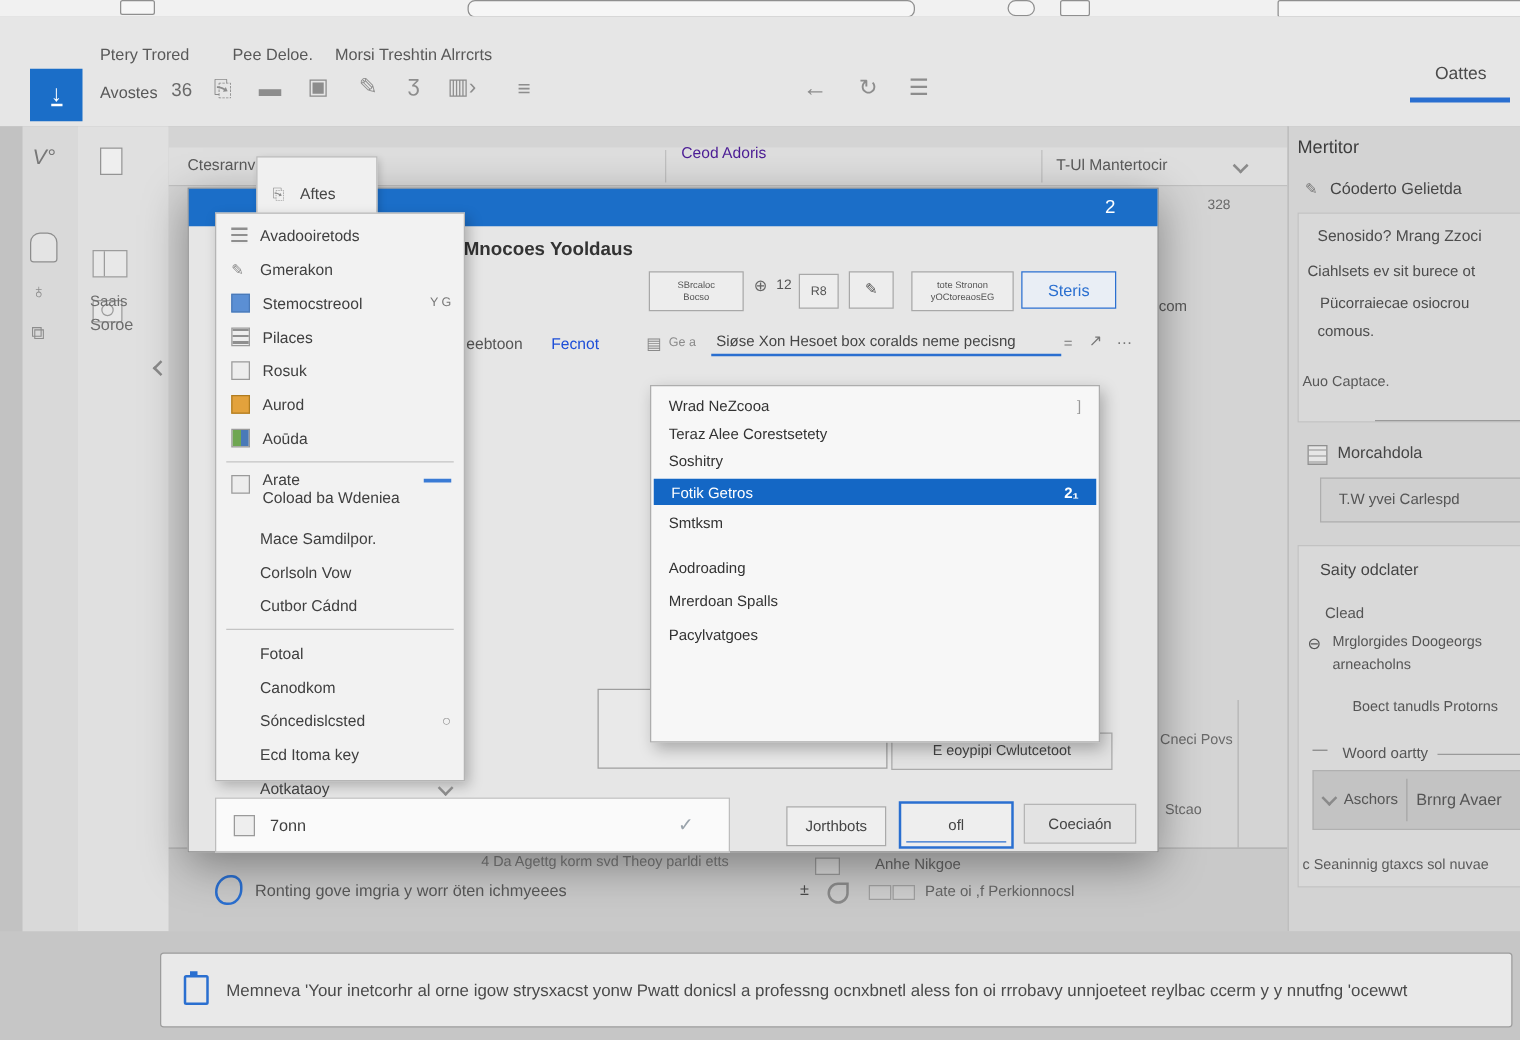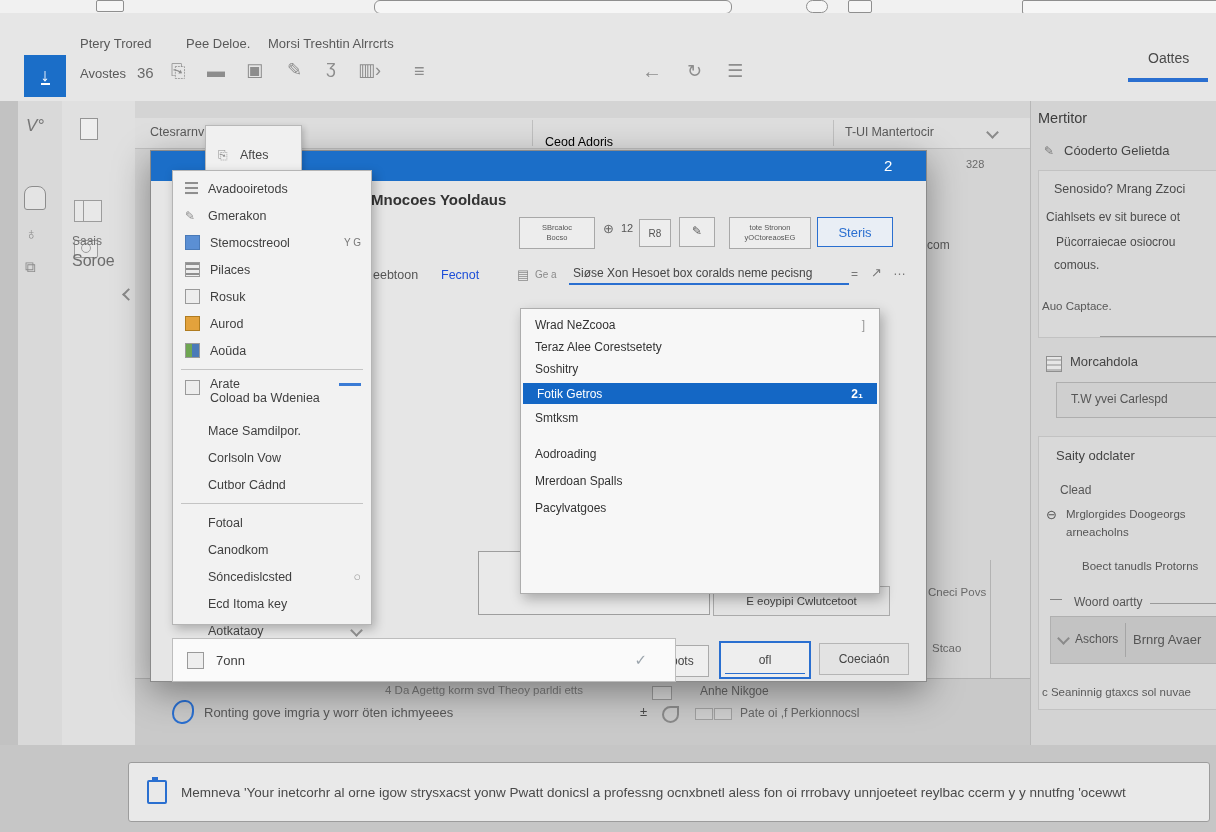--- a/index.html
+++ b/index.html
@@ -32,21 +32,21 @@
     box-shadow:3px 4px 10px rgba(0,0,0,.25);z-index:6;padding:4px 0;box-sizing:border-box}
   .mi{display:flex;align-items:center;height:27px;padding:0 10px 0 12px;font-size:12.5px;color:#3f3f3f}
   .mi .lab{margin-left:10px}
   .ic{width:13px;height:13px;border:1px solid #9a9a9a;background:#ededed;flex:0 0 13px}
   .ic-none{border:none;background:transparent}
   .ic-lines{background:repeating-linear-gradient(180deg,#8f8f8f 0 2px,#ededed 2px 5px)}
   .ic-blue{background:#5b8fd4;border-color:#4a7ab8}
   .ic-orange{background:#e3a23c;border-color:#b07c20}
   .ic-split{background:linear-gradient(90deg,#6fa652 50%,#4a7ab8 50%)}
   .mdiv{height:1px;background:#c4c4c4;margin:5px 8px}
-  .menu-foot{left:172px;top:638px;width:504px;height:44px;background:#fafafa;border:1px solid #bdbdbd;
+  .menu-foot{left:172px;top:638px;width:412px;height:44px;background:#fafafa;border:1px solid #bdbdbd;
     z-index:8;display:flex;align-items:center;padding:0 14px;box-sizing:border-box}
   
   .dialog{left:150px;top:150px;width:775px;height:530px;background:#e6e6e6;border:1px solid #8a8a8a;
     box-shadow:0 10px 34px rgba(0,0,0,.38);z-index:4}
   .dtitle{left:0;top:0;width:100%;height:30px;background:#1b6ec8}
   .dlg-btn{border:1px solid #a8a8a8;background:#ededed;font-size:7.5px;color:#555;line-height:1.3;
     display:flex;flex-direction:column;align-items:center;justify-content:center}
   .primary-btn{border:1.5px solid #2a6fd0;color:#2a6fd0;background:#e9eef5;font-size:13px;
     display:flex;align-items:center;justify-content:center}
   .field-line{border-bottom:2px solid #2a6fd0;font-size:12px;color:#454545;padding:3px 4px}
@@ -116,28 +116,28 @@
   <span class="abs" style="left:25px;top:225px;font-size:16px;color:#8d8d8d">♁</span>
   <span class="abs" style="left:25px;top:258px;font-size:15px;color:#8d8d8d">⧉</span>
   <div class="abs" style="left:80px;top:118px;width:16px;height:20px;border:1px solid #949494;background:#eee"></div>
   <div class="abs" style="left:74px;top:200px;width:26px;height:20px;border:1px solid #9c9c9c;background:#e8e8e8">
       <div style="width:8px;height:100%;border-right:1px solid #9c9c9c"></div>
     </div>
   <div class="abs" style="left:74px;top:240px;width:22px;height:16px;border:1px solid #9c9c9c;border-radius:2px;background:#e8e8e8">
       <div style="width:8px;height:8px;border:1px solid #9c9c9c;border-radius:50%;margin:2px auto"></div>
     </div>
   <span class="abs nw" style="left:72px;top:234px;font-size:12px;color:#6d6d6d">Saais</span>
-  <span class="abs nw" style="left:72px;top:252px;font-size:16px;color:#6d6d6d">Soroe</span>
+  <span class="abs nw" style="left:72px;top:252px;font-size:13px;color:#6d6d6d">Soroe</span>
   <span class="abs chev chev-l" style="left:124px;top:290px"></span>
   <div class="abs" style="left:152px;top:196px;width:11px;height:8px;background:#2a6fd0;clip-path:polygon(0 0,100% 20%,0 100%)"></div>
 
   <div class="abs hdr"></div>
   <span class="abs nw" style="left:150px;top:125px;font-size:12.5px;color:#5a5a5a">Ctesrarnv</span>
   <span class="abs nw" style="left:243px;top:125px;font-size:12.5px;color:#5a5a5a">Athovrig s</span>
-  <span class="abs nw" style="left:545px;top:135px;font-size:12.5px;color:#000000">Ceod Adoris</span>
+  <span class="abs nw" style="left:545px;top:115px;font-size:12.5px;color:#4c1d95">Ceod Adoris</span>
   <span class="abs nw" style="left:845px;top:125px;font-size:12.5px;color:#5a5a5a">T-Ul Mantertocir</span>
   <span class="abs chev" style="left:988px;top:128px"></span>
   <div class="abs" style="left:532px;top:120px;width:1px;height:26px;background:#c0c0c0"></div>
   <div class="abs" style="left:833px;top:120px;width:1px;height:26px;background:#c0c0c0"></div>
 
   <span class="abs nw" style="left:966px;top:158px;font-size:11px;color:#6a6a6a">328</span>
   <span class="abs nw" style="left:927px;top:238px;font-size:12px;color:#585858">com</span>
   <span class="abs nw" style="left:928px;top:586px;font-size:11.5px;color:#6a6a6a">Cneci Povs</span>
   <span class="abs nw" style="left:932px;top:642px;font-size:11.5px;color:#6a6a6a">Stcao</span>
   <div class="abs" style="left:990px;top:560px;width:1px;height:185px;background:#b3b3b3"></div>

